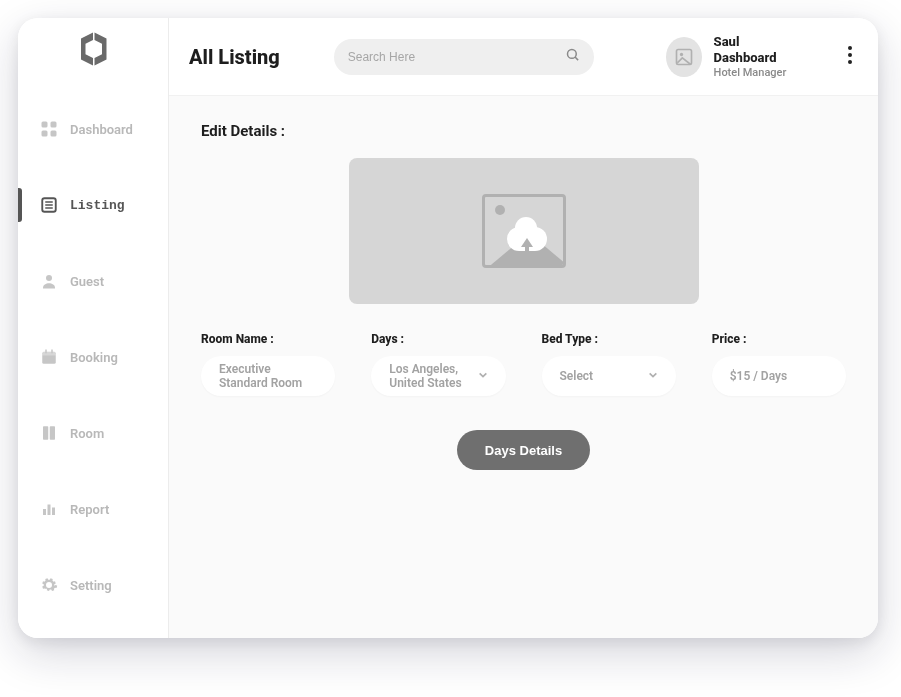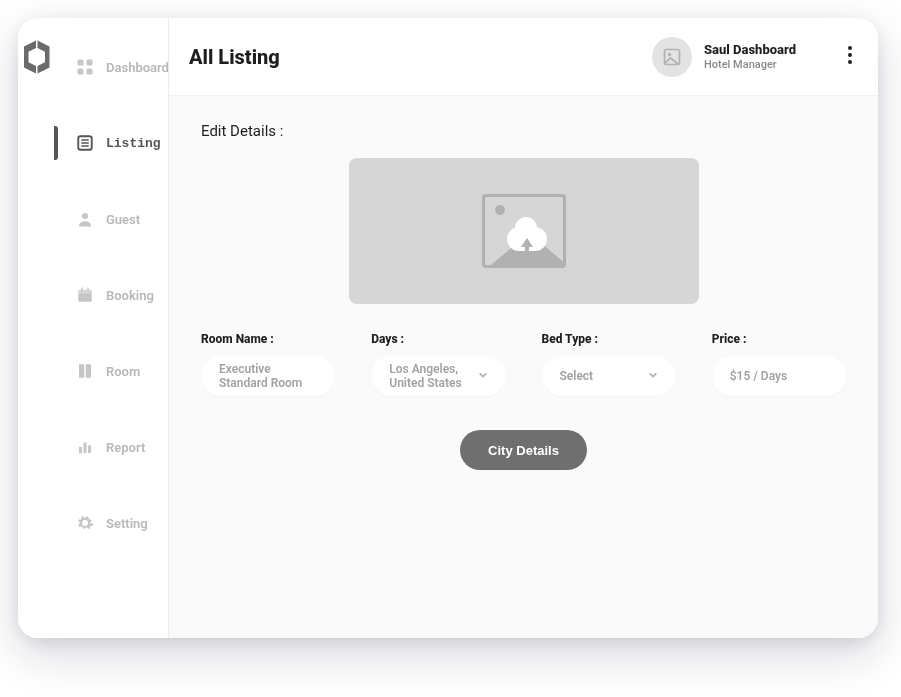--- a/index.html
+++ b/index.html
@@ -20,20 +20,21 @@
     display: flex;
     overflow: hidden;
     position: relative;
   }
   
   .sidebar {
     width: 151px;
     border-right: 1px solid #ececec;
     background: #fff;
     display: flex;
+    flex-direction: column;
     text-align: center;
   }
   .logo-wrap {
     height: 78px;
     display: flex;
     align-items: center;
     justify-content: center;
   }
   .logo-wrap svg { width: 36px; height: 36px; }
   .nav { padding-top: 26px; }
@@ -105,21 +106,21 @@
     display: flex; align-items: center; justify-content: center;
   }
   .avatar svg { width: 20px; height: 20px; opacity: 0.55; }
   .user-meta { line-height: 1.2; }
   .user-name { font-size: 13px; font-weight: 800; color: #1e1e1e; }
   .user-role { font-size: 11px; color: #8a8a8a; font-weight: 500; }
   .more-btn { margin-left: 16px; cursor: pointer; }
   .more-btn svg { width: 4px; height: 18px; }
   
   .content { padding: 26px 32px 24px 32px; flex: 1; overflow: auto; }
-  .section-title { font-size: 15px; font-weight: 400; color: #1e1e1e; margin-bottom: 18px; }
+  .section-title { font-size: 15px; font-weight: 700; color: #1e1e1e; margin-bottom: 18px; }
   .upload-zone {
     width: 350px;
     height: 146px;
     margin: 0 auto 28px auto;
     background: #d6d6d6;
     border-radius: 8px;
     display: flex;
     align-items: center;
     justify-content: center;
     cursor: pointer;
@@ -287,20 +288,29 @@
             </svg>
         </span>
         <span>Setting</span>
       </div>
     </nav>
   </aside>
 
   <div class="main">
     <div class="topbar">
       <div class="page-title">All Listing</div>
+      <div class="search">
+        <input type="text" placeholder="Search Here" style="">
+        <span class="search-icon">
+          <svg viewBox="0 0 24 24" fill="none" stroke="#8a8a8a" stroke-width="2.4">
+              <circle cx="11" cy="11" r="7"></circle>
+              <line x1="21" y1="21" x2="16" y2="16"></line>
+            </svg>
+        </span>
+      </div>
       <div class="spacer"></div>
       <div class="user">
         <div class="avatar">
           <svg viewBox="0 0 24 24" fill="none" stroke="#888" stroke-width="2">
               <rect x="3" y="3" width="18" height="18" rx="2"></rect>
               <circle cx="9" cy="9" r="2" fill="#888" stroke="none"></circle>
               <path d="M4 19l6-6 10 8"></path>
             </svg>
         </div>
         <div class="user-meta">
@@ -357,17 +367,17 @@
         </div>
         <div>
           <div class="field-label">Price :</div>
           <div class="field-input">
             <span>$15 / Days</span>
           </div>
         </div>
       </div>
 
       <div class="actions">
-        <button class="save-btn">City Details</button>
+        <button class="save-btn">Days Details</button>
       </div>
     </div>
   </div>
 </div>
 
 </body></html>

